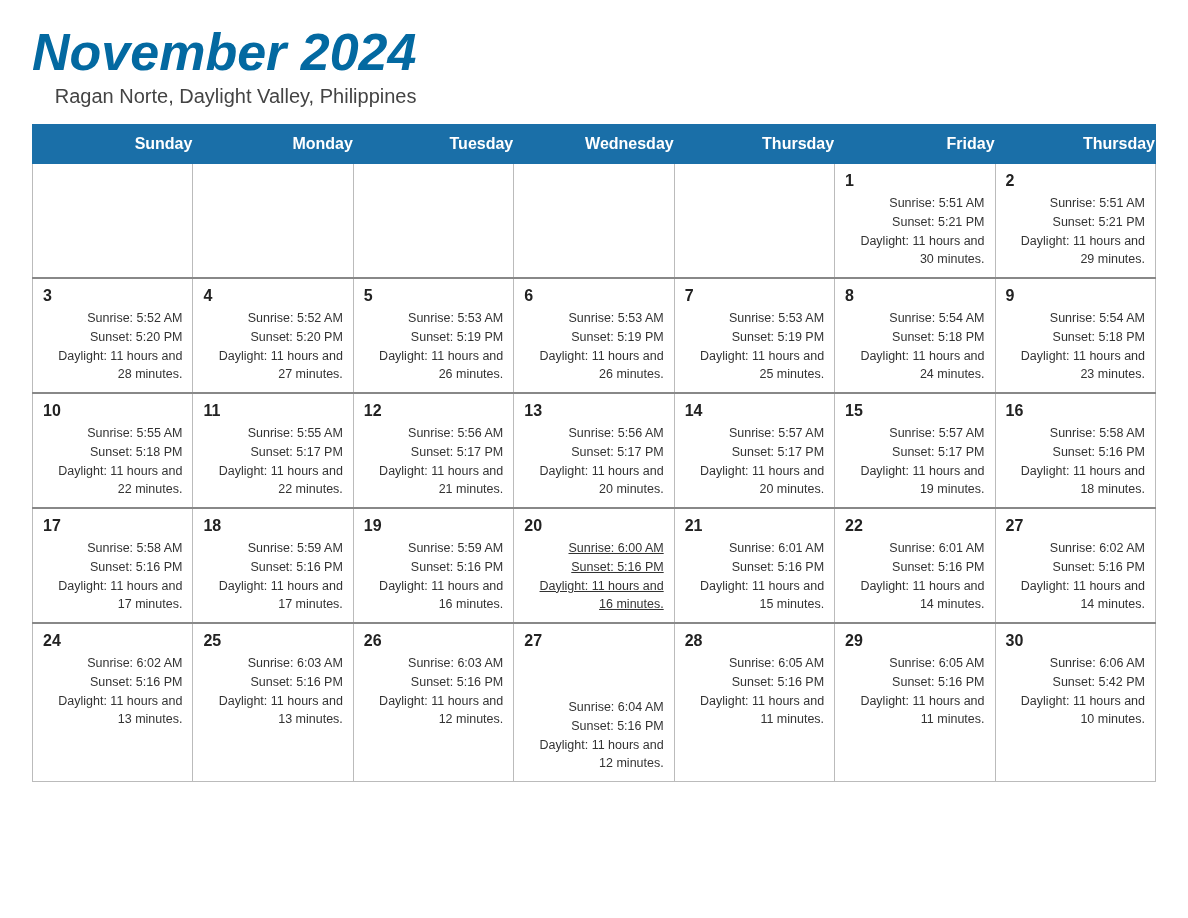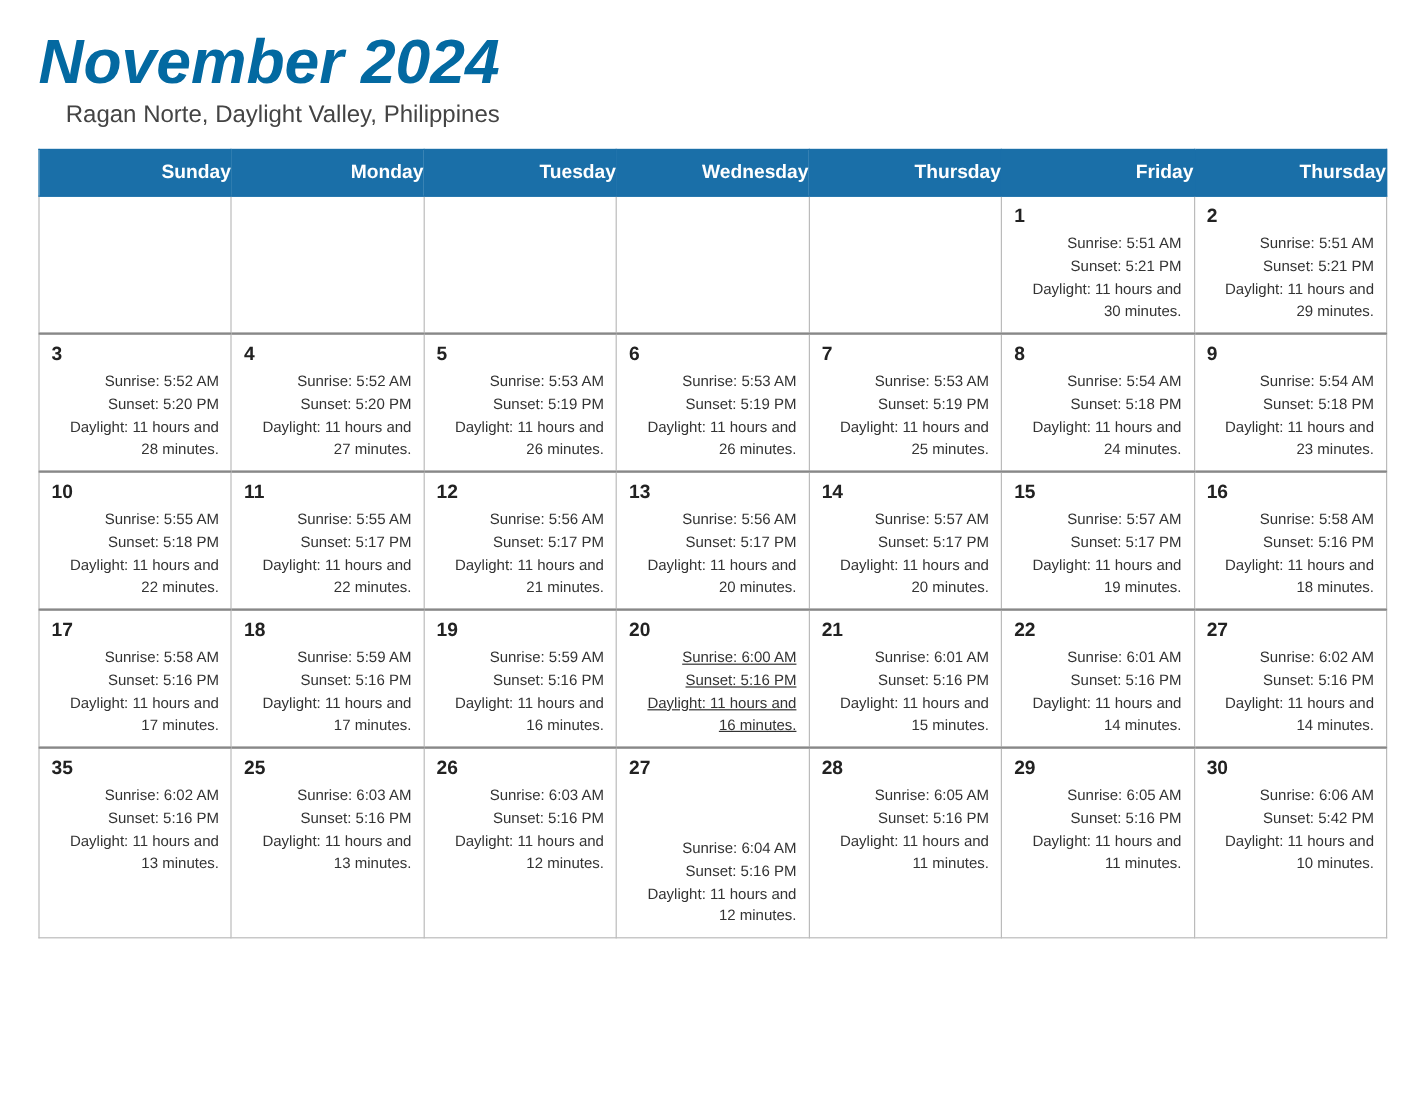--- a/index.html
+++ b/index.html
@@ -272,21 +272,21 @@
         </td>
         <td>
           <span class="day-number">27</span>
           <div class="day-info" style="white-space: pre-line;">Sunrise: 6:02 AM
 Sunset: 5:16 PM
 Daylight: 11 hours and 14 minutes.</div>
         </td>
       </tr>
       <tr class="row-divider">
         <td>
-          <span class="day-number">35</span>
+          <span class="day-number">24</span>
           <div class="day-info" style="white-space: pre-line;">Sunrise: 6:02 AM
 Sunset: 5:16 PM
 Daylight: 11 hours and 13 minutes.</div>
         </td>
         <td>
           <span class="day-number">25</span>
           <div class="day-info" style="white-space: pre-line;">Sunrise: 6:03 AM
 Sunset: 5:16 PM
 Daylight: 11 hours and 13 minutes.</div>
         </td>

